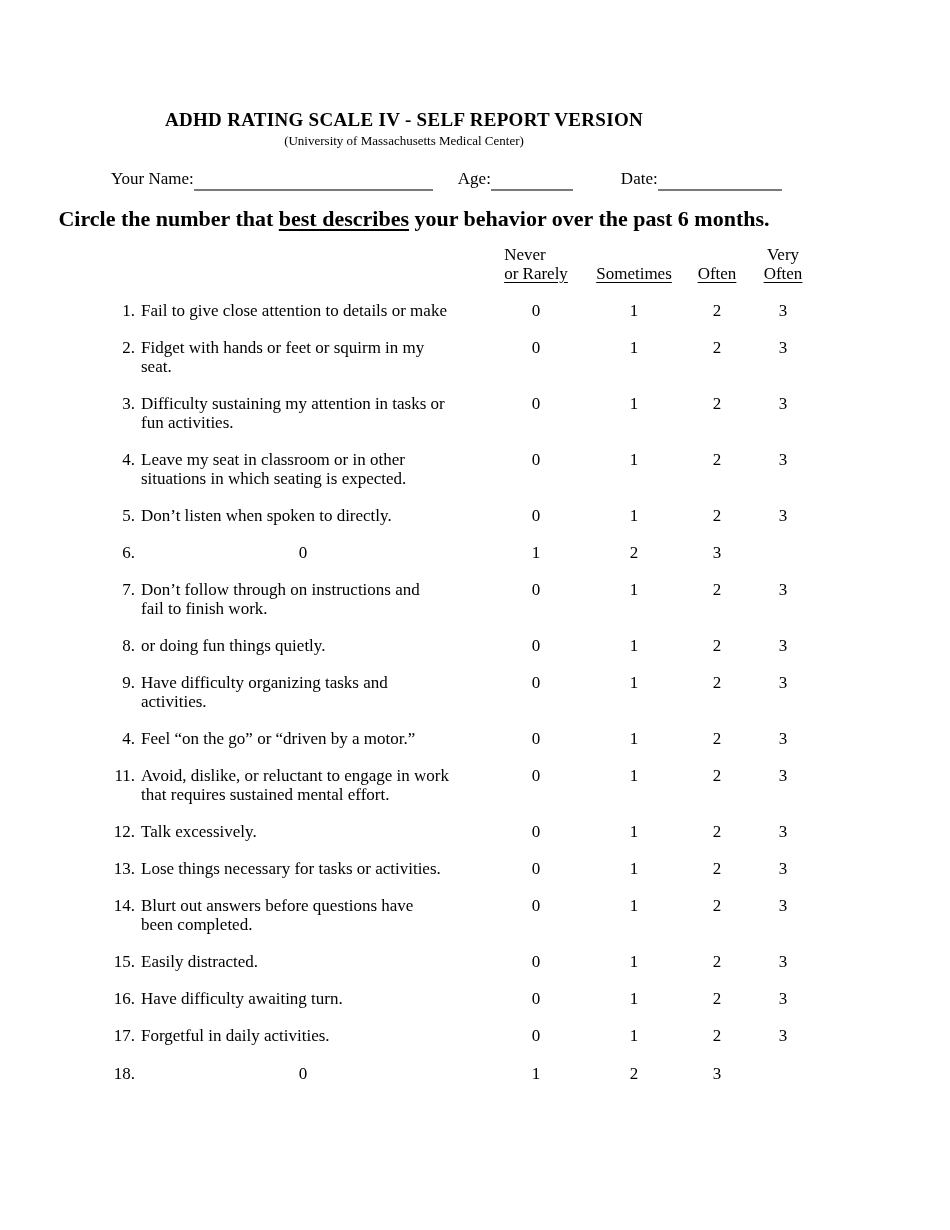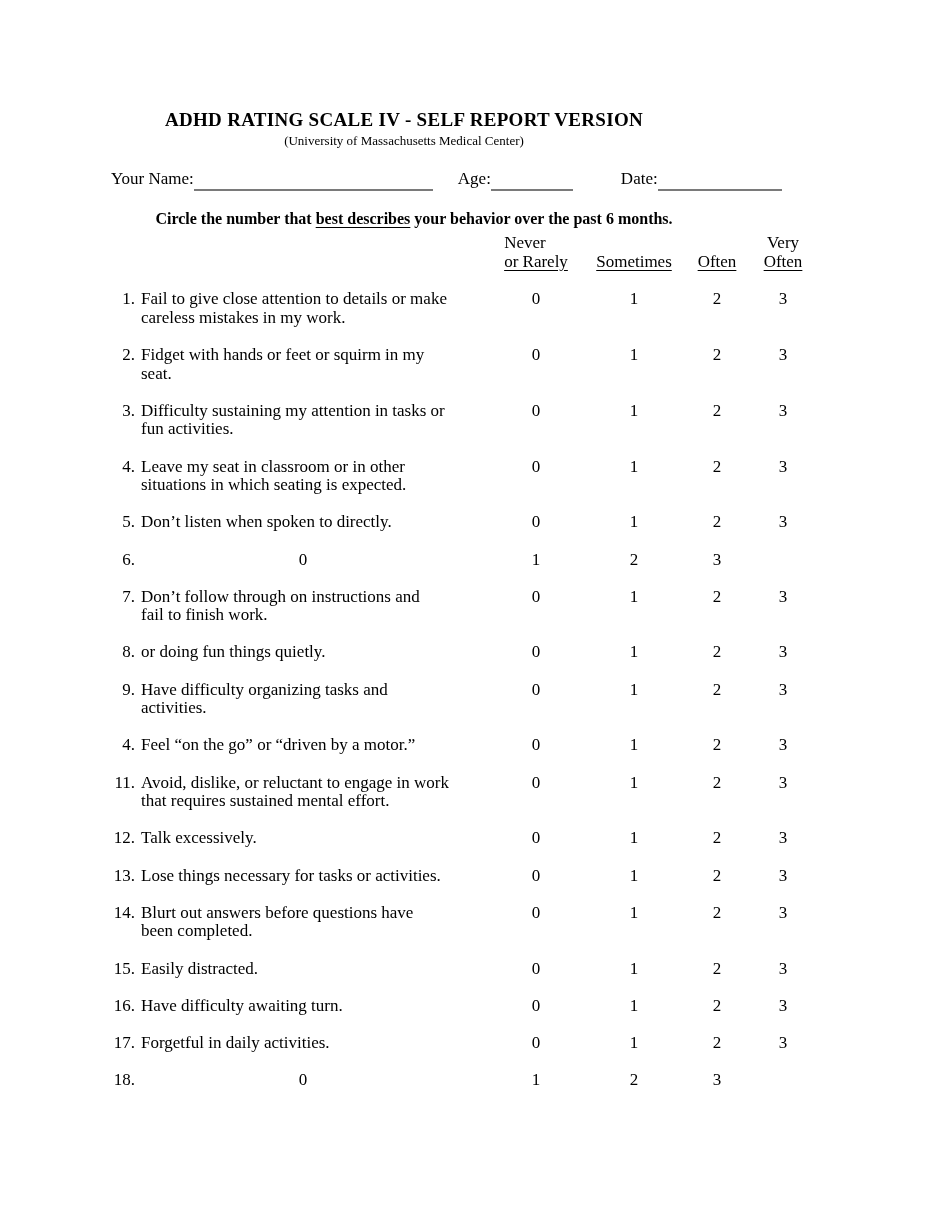--- a/index.html
+++ b/index.html
@@ -40,34 +40,34 @@
     margin-bottom: 1px;
   }
   .blank.name { width: 239px; }
   .blank.age  { width: 82px;  }
   .blank.date { width: 124px; }
   .gap-age  { display: inline-block; width: 25px; }
   .gap-date { display: inline-block; width: 48px; }
   .instruction {
     margin-top: 16px;
     text-align: center;
-    font-size: 16px;
+    font-size: 22px;
     font-weight: bold;
     line-height: 22px;
     padding-left: 20px;
   }
   .u { text-decoration: underline; text-underline-offset: 3px; }
   .grid {
     display: grid;
     grid-template-columns: 26px 336px 130px 66px 100px 32px;
     margin-left: 109px;
     width: 690px;
   }
   .header-row {
-    margin-top: 4px;
+    margin-top: 16px;
     font-size: 17px;
     line-height: 18.6px;
   }
   .hdr-cell {
     display: flex;
     flex-direction: column;
     justify-content: flex-end;
     align-items: center;
     text-align: center;
   }
@@ -124,21 +124,20 @@
       <div>Very</div>
       <div class="u">Often</div>
     </div>
   </div>
 
   <div class="items-list">
   <div class="grid item-row">
     <div class="item-num">1.</div>
     <div class="item-text">
           <div>Fail to give close attention to details or make</div>
-          <div>careless mistakes in my work.</div>
         </div>
     <div class="rating-cell">0</div>
     <div class="rating-cell">1</div>
     <div class="rating-cell">2</div>
     <div class="rating-cell">3</div>
   </div>
 
   <div class="grid item-row">
     <div class="item-num">2.</div>
     <div class="item-text">

